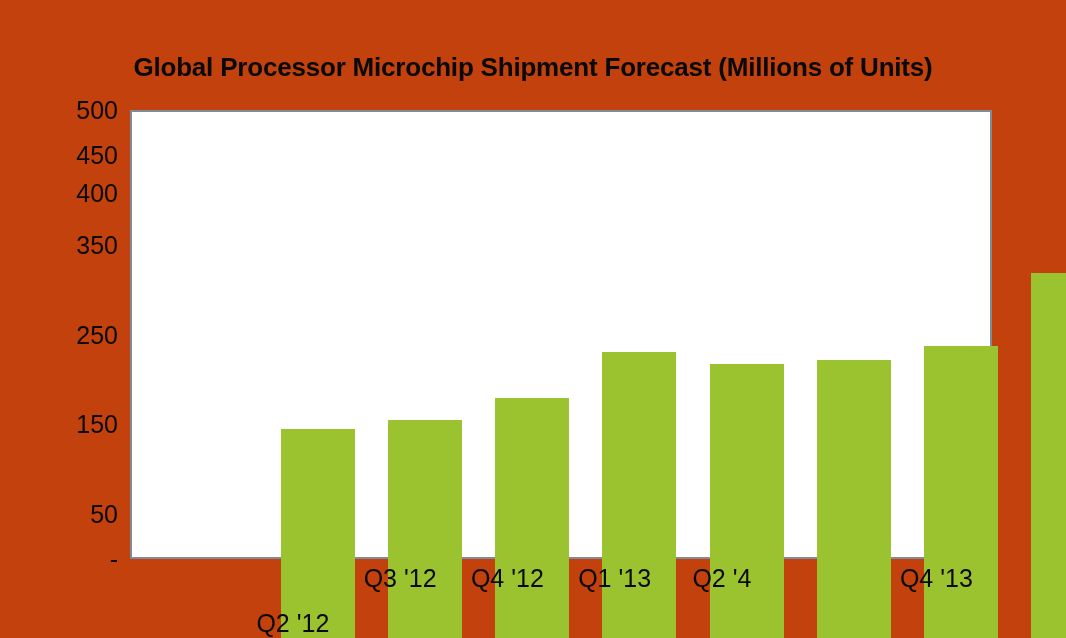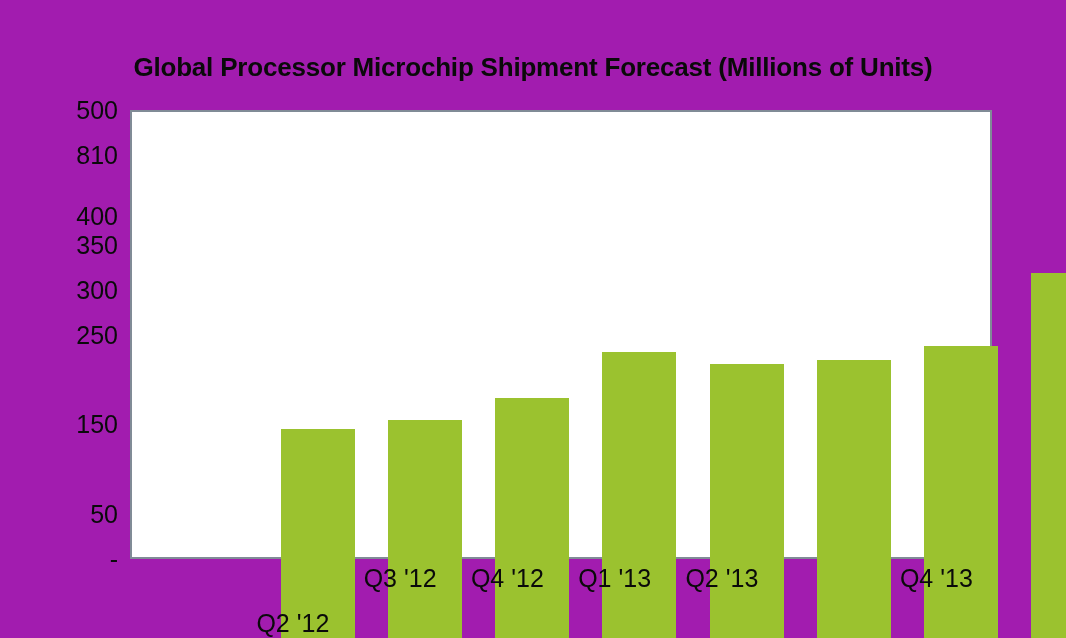--- a/index.html
+++ b/index.html
@@ -10,21 +10,21 @@
   body {
     width: 1066px;
     height: 638px;
     font-family: "Liberation Sans", sans-serif;
     overflow: hidden;
   }
   #chart-root {
     position: relative;
     width: 1066px;
     height: 638px;
-    background: #a21caf;
+    background: #c2410c;
   }
 
   
   #chart-title {
     position: absolute;
     left: 0;
     top: 52px;
     width: 1066px;
     text-align: center;
     font-size: 26px;
@@ -111,24 +111,23 @@
 </style>
 </head>
 <body>
 
 <div id="chart-root">
 
   <div id="chart-title">Global Processor Microchip Shipment Forecast (Millions of Units)</div>
 
   <div id="y-axis">
       <div class="y-tick" style="top: 0px;">500</div>
-      <div class="y-tick" style="top: 44.9px;">810</div>
-      <div class="y-tick" style="top: 106px;">400</div>
+      <div class="y-tick" style="top: 44.9px;">450</div>
+      <div class="y-tick" style="top: 83px;">400</div>
       <div class="y-tick" style="top: 134.7px;">350</div>
-      <div class="y-tick" style="top: 179.6px;">300</div>
       <div class="y-tick" style="top: 224.5px;">250</div>
       <div class="y-tick" style="top: 314.3px;">150</div>
       <div class="y-tick" style="top: 404.1px;">50</div>
       <div class="y-tick zero-dash" style="top: 449px;">-</div>
     </div>
 
   <div id="plot-area">
     <div id="bars-layer">
         <div class="bar-slot" style="left: 0px; width: 107.25px;">
           <div class="bar" title="Q1 '12: 270" style="height: 240.3px; background: rgb(155, 194, 47);"></div>
@@ -155,17 +154,17 @@
           <div class="bar" title="Q4 '13: 445" style="height: 396.05px; background: rgb(155, 194, 47);"></div>
         </div>
       </div>
   </div>
 
   <div id="x-axis">
       <div class="x-tick" style="left: 107.25px; width: 107.25px; margin-top: 45px;">Q2 '12</div>
       <div class="x-tick" style="left: 214.5px; width: 107.25px;">Q3 '12</div>
       <div class="x-tick" style="left: 321.75px; width: 107.25px;">Q4 '12</div>
       <div class="x-tick" style="left: 429px; width: 107.25px;">Q1 '13</div>
-      <div class="x-tick" style="left: 536.25px; width: 107.25px;">Q2 '13</div>
+      <div class="x-tick" style="left: 536.25px; width: 107.25px;">Q2 '4</div>
       <div class="x-tick" style="left: 750.75px; width: 107.25px;">Q4 '13</div>
     </div>
 
 </div>
 
 </body></html>

